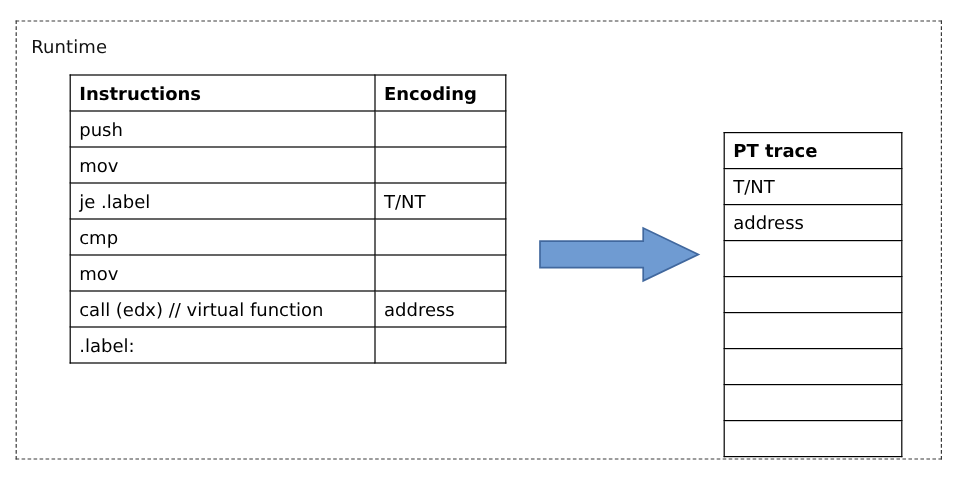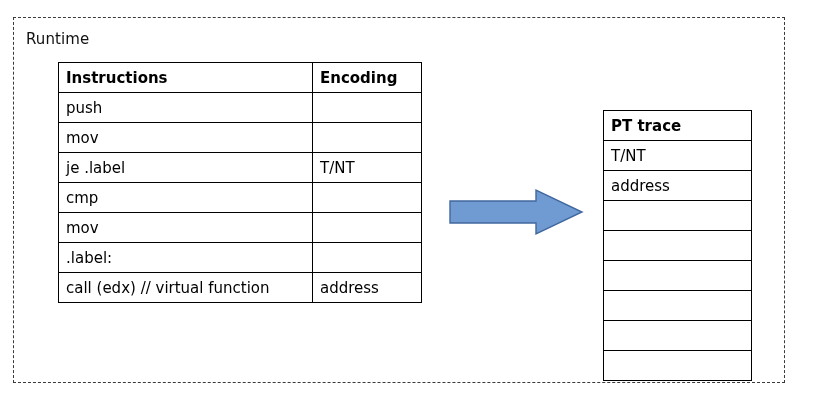--- a/index.html
+++ b/index.html
@@ -125,26 +125,26 @@
       </tr>
       <tr>
         <td>cmp</td>
         <td></td>
       </tr>
       <tr>
         <td>mov</td>
         <td></td>
       </tr>
       <tr>
+        <td>call (edx) // virtual function</td>
+        <td>address</td>
+      </tr>
+      <tr>
         <td>.label:</td>
         <td></td>
-      </tr>
-      <tr>
-        <td>call (edx) // virtual function</td>
-        <td>address</td>
       </tr>
     </tbody>
   </table>
 
   <div class="arrow-wrap">
     <svg width="136" height="48" viewBox="0 0 136 48" xmlns="http://www.w3.org/2000/svg">
       <polygon id="arrow-shape" points="2,13 88,13 88,2 134,24 88,46 88,35 2,35" fill="#6F9BD2" stroke="#41689E" stroke-width="1.4" stroke-linejoin="miter"></polygon>
     </svg>
   </div>
 

